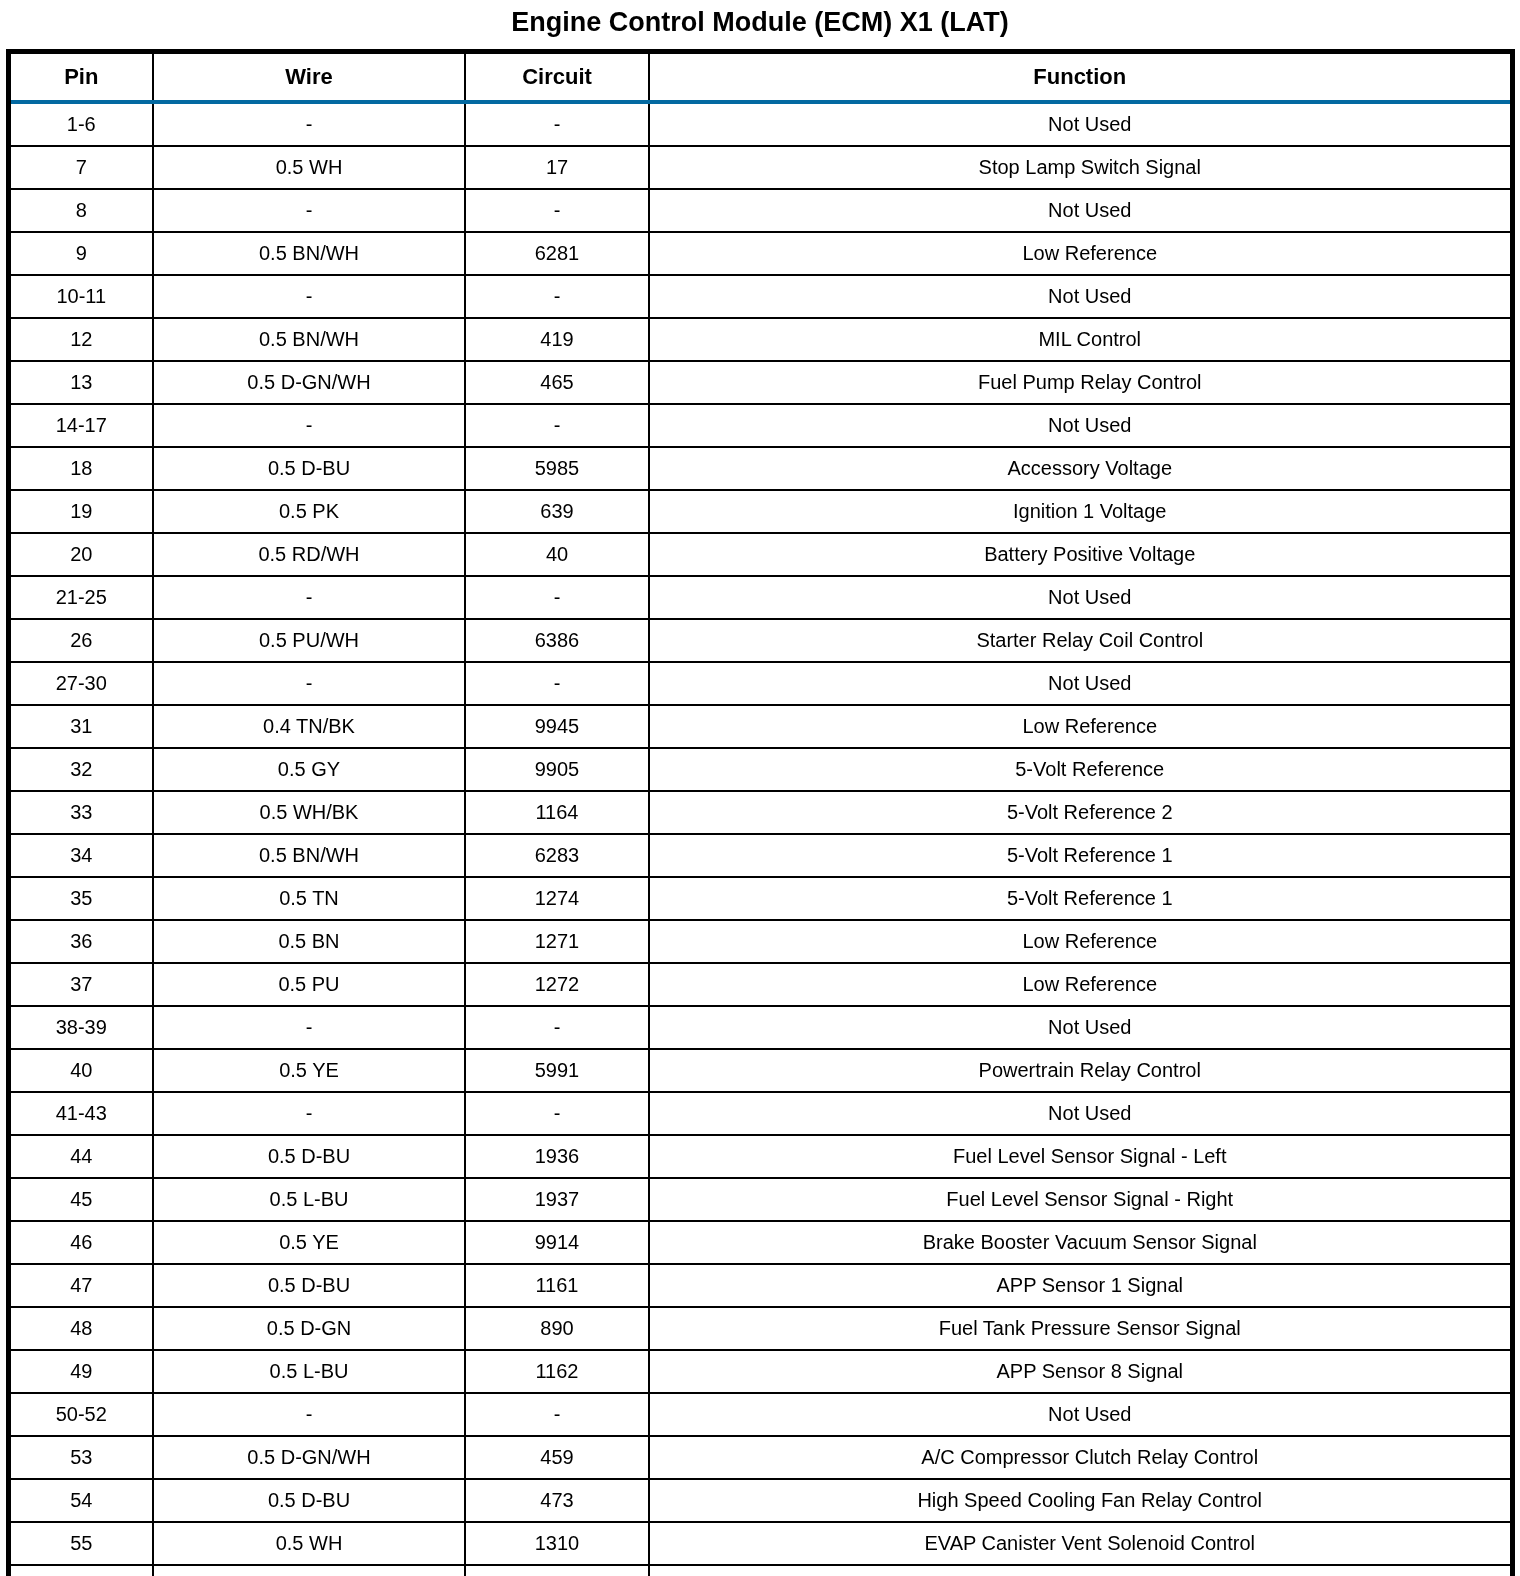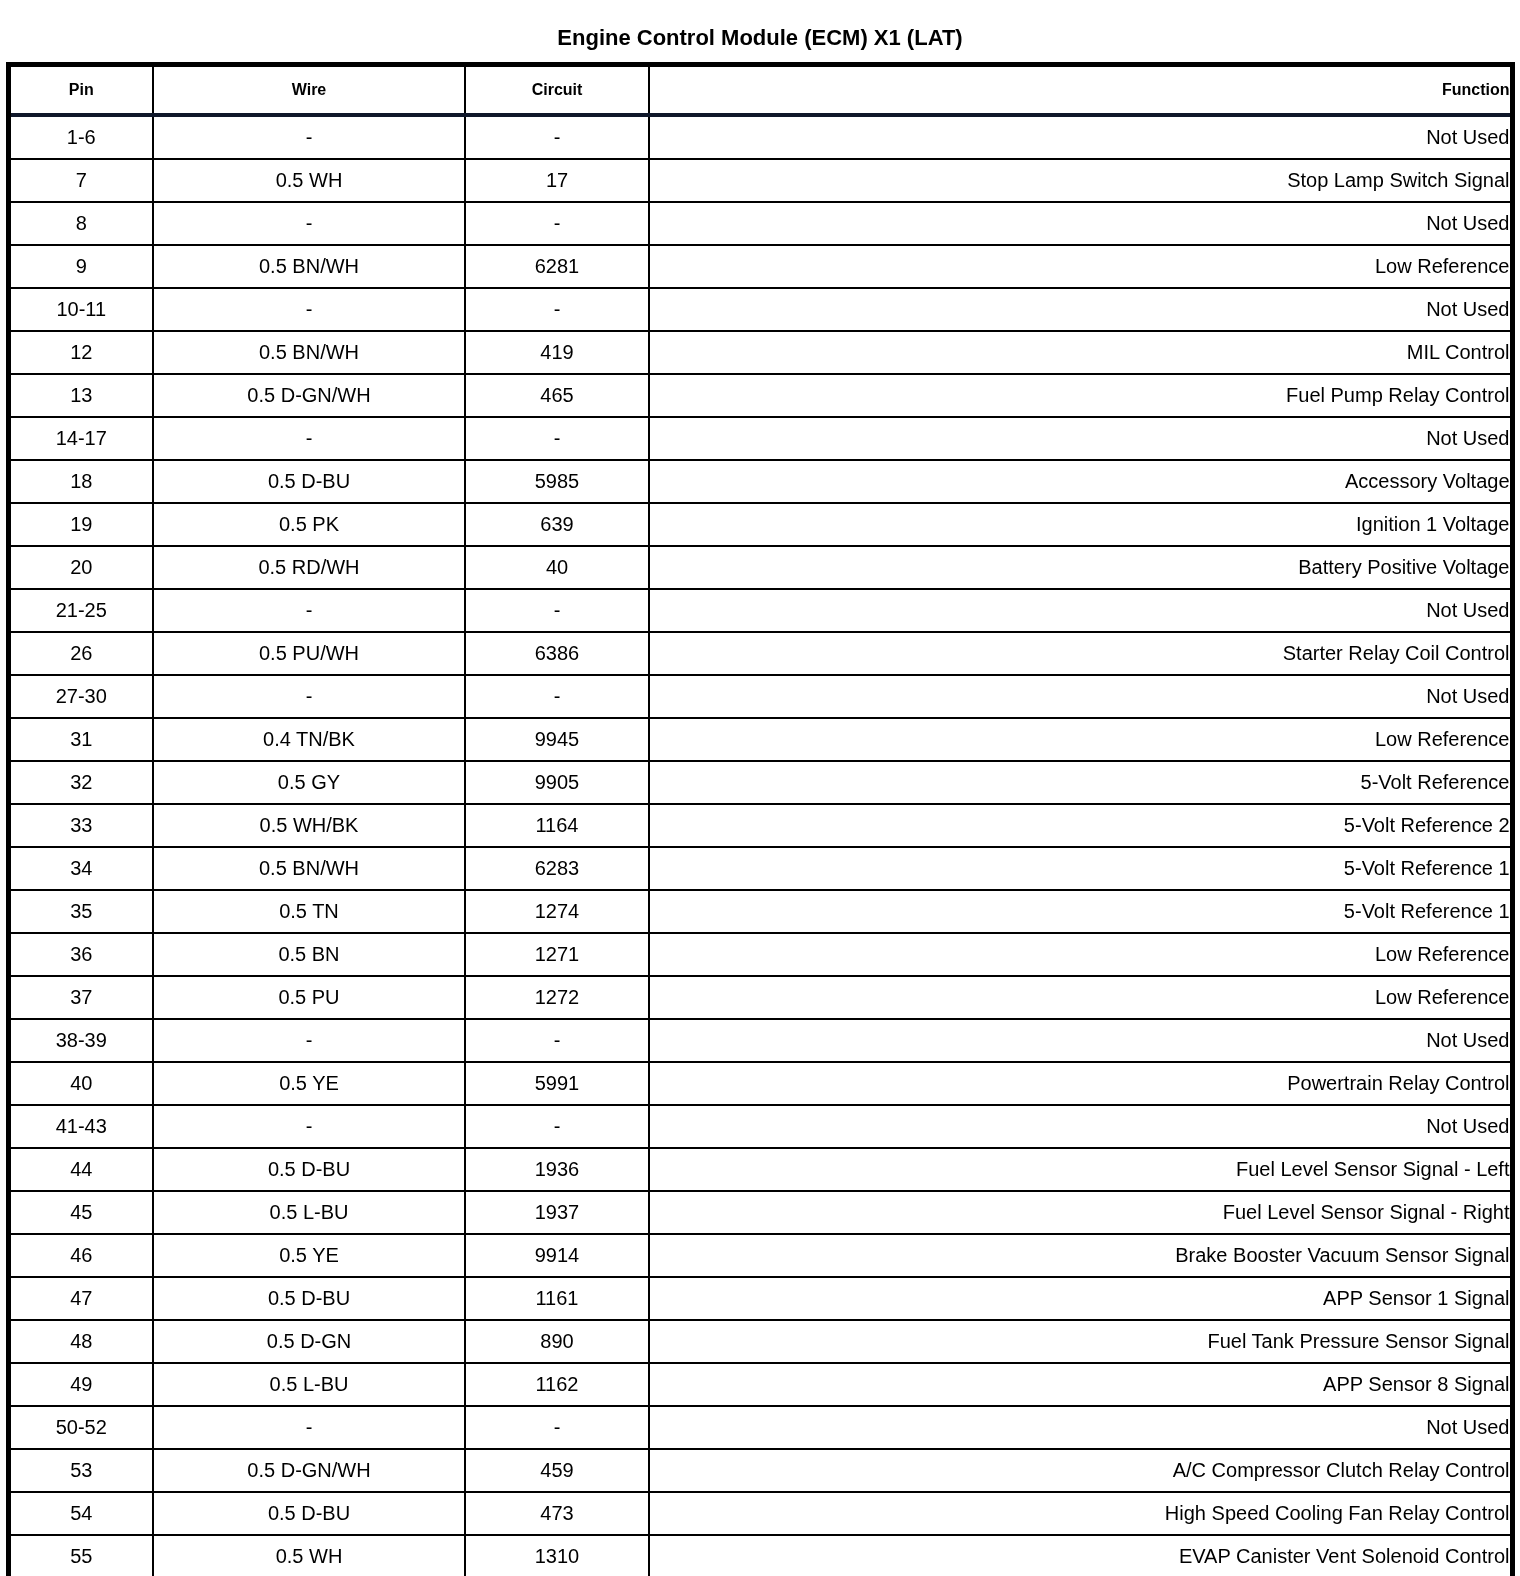--- a/index.html
+++ b/index.html
@@ -12,23 +12,23 @@
   }
   .page {
     width: 1520px;
     height: 1576px;
     background: #ffffff;
     box-sizing: border-box;
   }
   .title {
     text-align: center;
     font-weight: bold;
-    font-size: 22px;
+    font-size: 27px;
     margin: 0;
-    padding-top: 25px;
+    padding-top: 7px;
     padding-bottom: 11px;
     letter-spacing: 0px;
   }
   table.pinout {
     border-collapse: collapse;
     table-layout: fixed;
     width: 1504px;
     margin: 0 auto;
     border: 5px solid #000000;
   }
@@ -38,26 +38,26 @@
     height: 41px;
     padding: 0;
     overflow: hidden;
     white-space: nowrap;
     text-align: center;
     vertical-align: middle;
     background: #ffffff;
   }
   th {
     font-weight: bold;
-    font-size: 16px;
+    font-size: 22px;
     height: 46px;
-    border-bottom: 4px solid #0f172a;
+    border-bottom: 4px solid #0369a1;
   }
   td.col-function, th.col-function-h {
-    text-align: right;
+    text-align: center;
     padding-left: 20px;
   }
   th.col-function-h {
     padding-left: 0;
   }
 </style>
 </head>
 <body>
 
 <div class="page">

